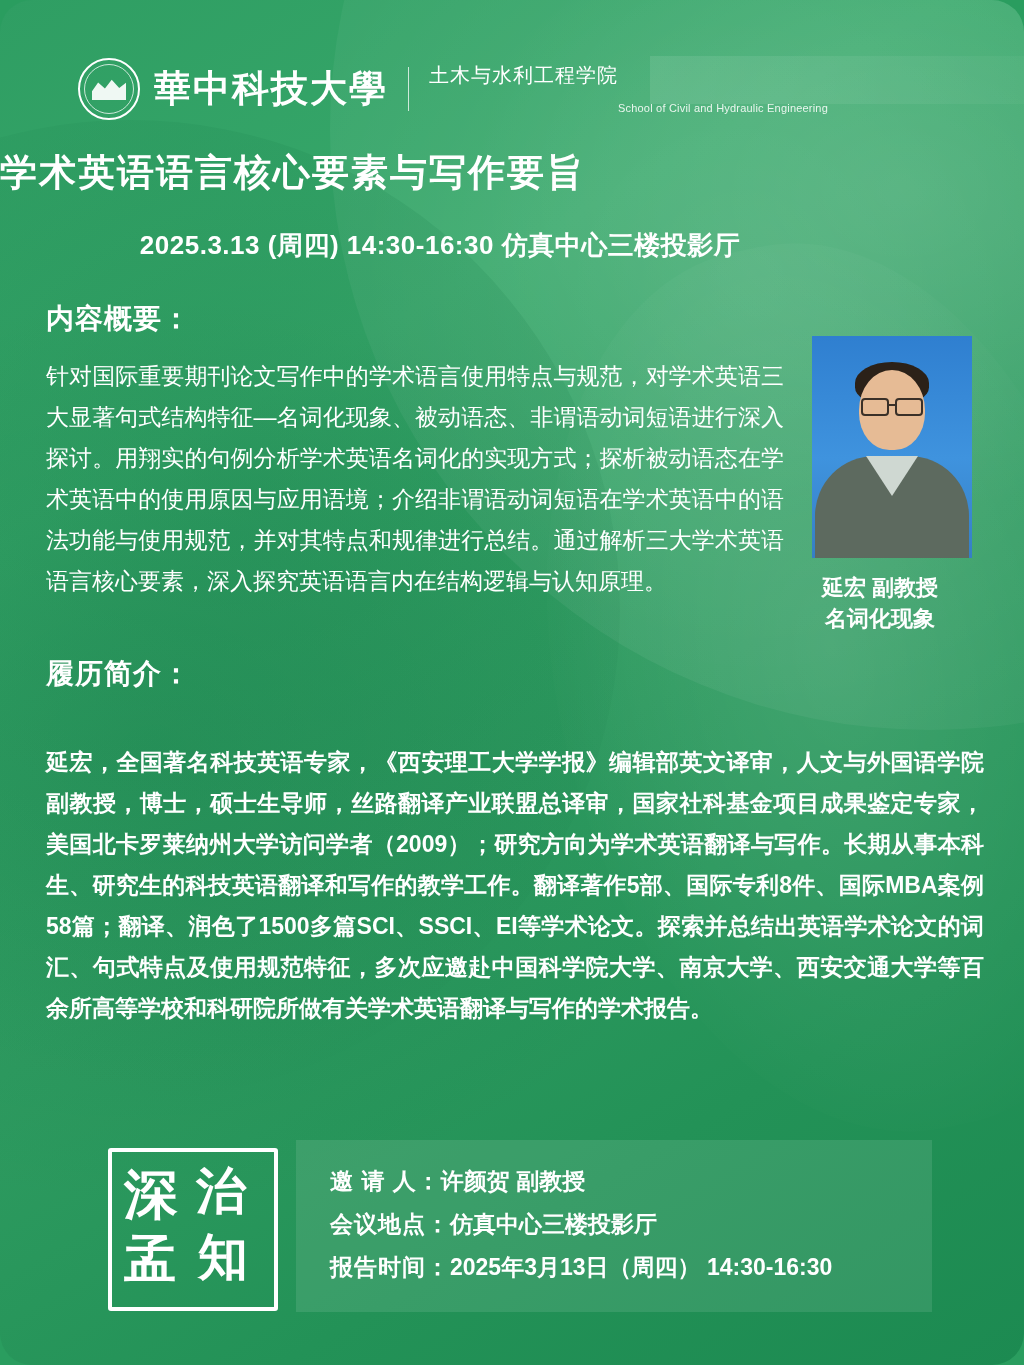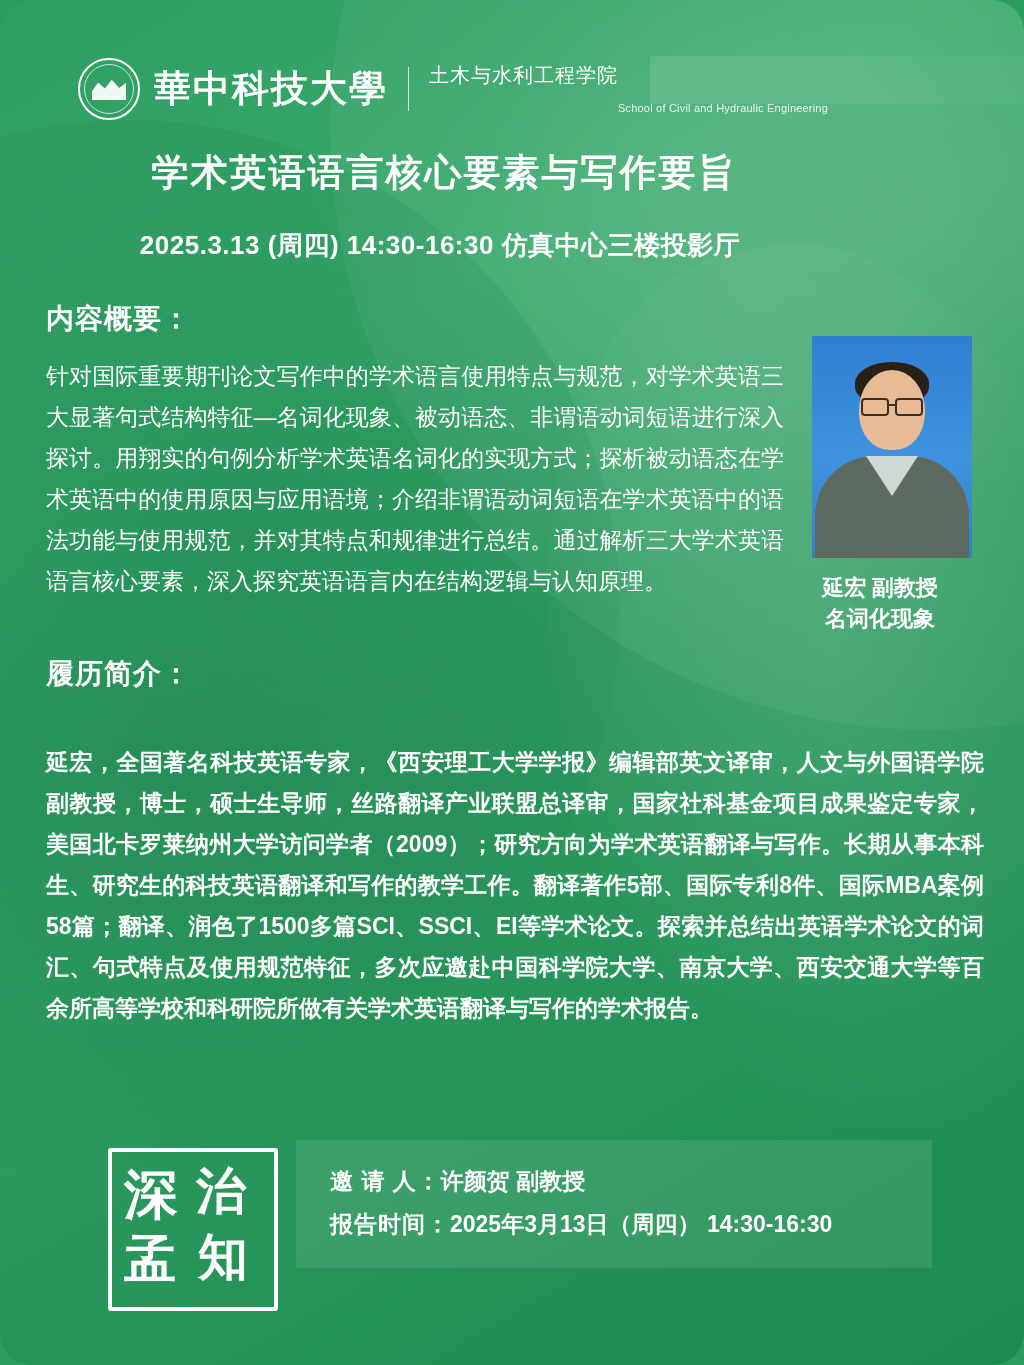--- a/index.html
+++ b/index.html
@@ -135,21 +135,21 @@
     white-space: nowrap;
     margin-top: 39px;
   }
 
   
   .main-title {
     position: absolute;
     top: 148px;
     left: 0;
     width: 888px;
-    text-align: center;
+    text-align: left;
     font-size: 37px;
     font-weight: bold;
     color: #ffffff;
     letter-spacing: 2px;
   }
   .sub-title {
     position: absolute;
     top: 228px;
     left: 0;
     width: 880px;
@@ -199,21 +199,20 @@
     text-align: justify;
   }
 
   
   .portrait-wrap {
     position: absolute;
     top: 336px;
     left: 812px;
     width: 136px;
     text-align: center;
-    font-family: Liberation Serif, serif;
   }
   .portrait {
     width: 160px;
     height: 222px;
     background: linear-gradient(180deg, #2f7fd0 0%, #3f93de 55%, #357fc5 100%);
     position: relative;
     overflow: hidden;
   }
   .p-head {
     position: absolute;
@@ -330,21 +329,21 @@
   .seal-ch.c1 { left: 12px;  top: 16px;  font-size: 54px; }
   .seal-ch.c2 { left: 84px;  top: 14px;  font-size: 50px; }
   .seal-ch.c3 { left: 12px;  top: 82px;  font-size: 52px; }
   .seal-ch.c4 { left: 86px;  top: 80px;  font-size: 50px; }
 
   .info-box {
     position: absolute;
     left: 296px;
     top: 1140px;
     width: 636px;
-    height: 128px;
+    height: 172px;
     background: rgba(255,255,255,0.10);
     padding: 20px 0 0 34px;
     box-sizing: border-box;
   }
   .info-row {
     font-size: 23px;
     font-weight: bold;
     color: #ffffff;
     line-height: 43px;
     white-space: nowrap;
@@ -405,16 +404,19 @@
       <span class="seal-ch c3">孟</span>
       <span class="seal-ch c4">知</span>
     </div>
   </div>
 
   <div class="info-box">
     <div class="info-row">
       <span class="info-label">邀  请  人：</span><span>许颜贺 副教授</span>
     </div>
     <div class="info-row">
+      <span class="info-label">会议地点：</span><span>仿真中心三楼投影厅</span>
+    </div>
+    <div class="info-row">
       <span class="info-label">报告时间：</span><span>2025年3月13日（周四）   14:30-16:30</span>
     </div>
   </div>
 </div>
 
 </body></html>

